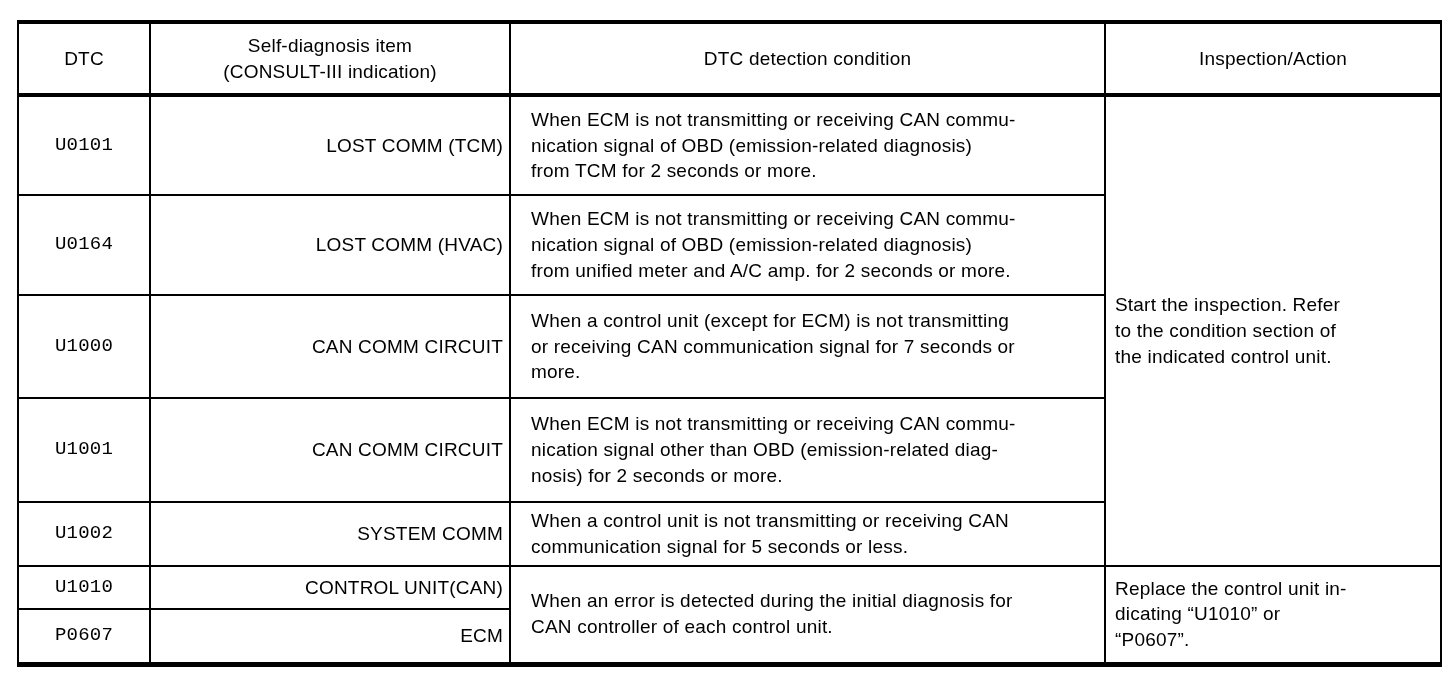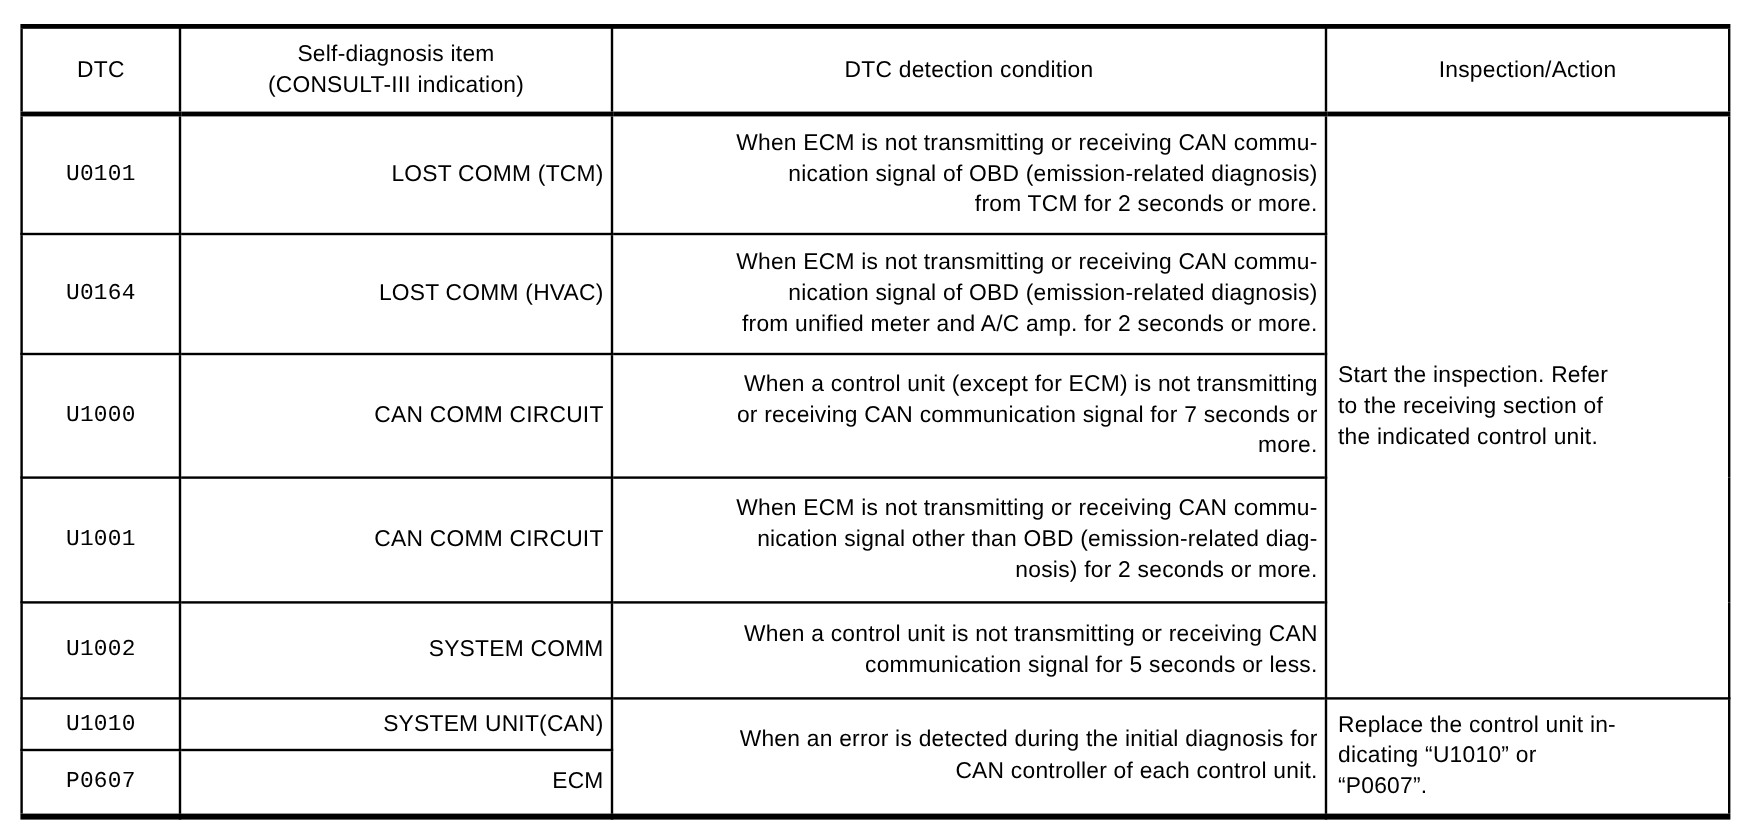--- a/index.html
+++ b/index.html
@@ -38,21 +38,21 @@
     padding: 4px 6px;
     font-weight: normal;
   }
   .dtc-table thead th {
     border-bottom-width: 4px;
     text-align: center;
     vertical-align: middle;
   }
   td.c-dtc   { text-align: center; vertical-align: middle; font-family: Liberation Mono, monospace; }
   td.c-item  { text-align: right; vertical-align: middle; }
-  td.c-cond  { text-align: right;   vertical-align: middle; padding-left: 20px; padding-right: 6px; }
+  td.c-cond  { text-align: left;   vertical-align: middle; padding-left: 20px; padding-right: 6px; }
   td.c-insp  { text-align: left;   vertical-align: middle; padding-left: 9px; padding-right: 6px; }
 </style>
 </head>
 <body>
 
 <div class="page">
   <table class="dtc-table">
     <colgroup>
       <col style="width:132px">
       <col style="width:360px">
@@ -69,21 +69,21 @@
       </tr>
     </thead>
     <tbody>
       <tr style="height:100px">
         <td class="c-dtc">U0101</td>
         <td class="c-item">LOST COMM (TCM)</td>
         <td class="c-cond">When ECM is not transmitting or receiving CAN commu-
 nication signal of OBD (emission-related diagnosis)
 from TCM for 2 seconds or more.</td>
         <td class="c-insp" rowspan="5">Start the inspection. Refer
-to the receiving section of
+to the condition section of
 the indicated control unit.</td>
       </tr>
       <tr style="height:100px">
         <td class="c-dtc">U0164</td>
         <td class="c-item">LOST COMM (HVAC)</td>
         <td class="c-cond">When ECM is not transmitting or receiving CAN commu-
 nication signal of OBD (emission-related diagnosis)
 from unified meter and A/C amp. for 2 seconds or more.</td>
       </tr>
       <tr style="height:103px">
@@ -93,29 +93,29 @@
 or receiving CAN communication signal for 7 seconds or
 more.</td>
       </tr>
       <tr style="height:104px">
         <td class="c-dtc">U1001</td>
         <td class="c-item">CAN COMM CIRCUIT</td>
         <td class="c-cond">When ECM is not transmitting or receiving CAN commu-
 nication signal other than OBD (emission-related diag-
 nosis) for 2 seconds or more.</td>
       </tr>
-      <tr style="height:80px">
+      <tr style="height:64px">
         <td class="c-dtc">U1002</td>
         <td class="c-item">SYSTEM COMM</td>
         <td class="c-cond">When a control unit is not transmitting or receiving CAN
 communication signal for 5 seconds or less.</td>
       </tr>
       <tr style="height:43px">
         <td class="c-dtc">U1010</td>
-        <td class="c-item">SYSTEM UNIT(CAN)</td>
+        <td class="c-item">CONTROL UNIT(CAN)</td>
         <td class="c-cond" rowspan="2">When an error is detected during the initial diagnosis for
 CAN controller of each control unit.</td>
         <td class="c-insp" rowspan="2">Replace the control unit in-
 dicating “U1010” or
 “P0607”.</td>
       </tr>
       <tr style="height:55px">
         <td class="c-dtc">P0607</td>
         <td class="c-item">ECM</td>
       </tr>

